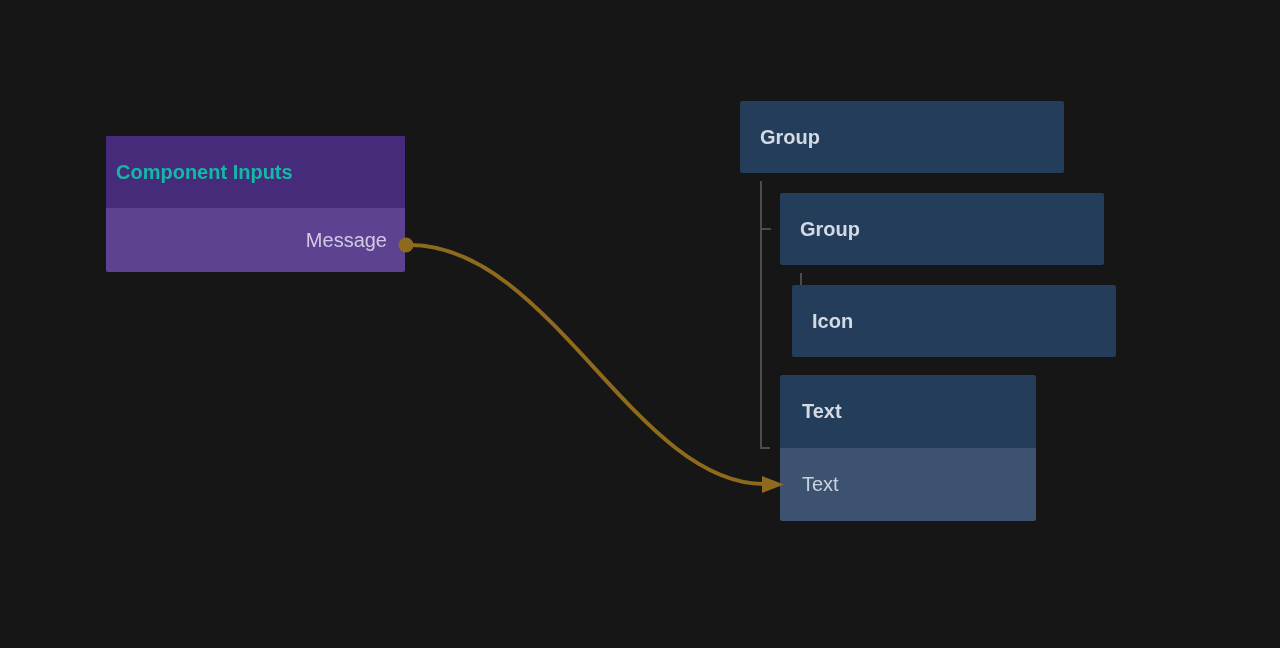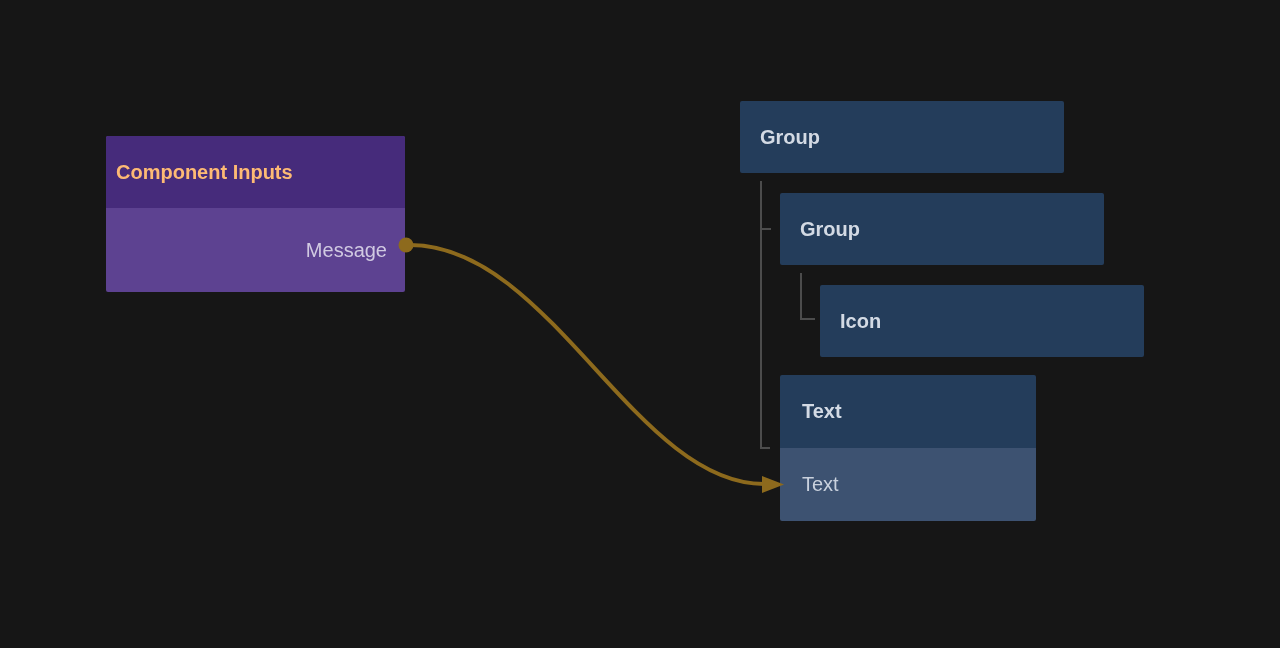--- a/index.html
+++ b/index.html
@@ -32,37 +32,37 @@
     padding-left: 22px;
   }
   .node-row {
     font-weight: 400;
     justify-content: flex-end;
     padding-right: 18px;
   }
   
   .comp-node { left: 106px; top: 136px; width: 299px; }
   .comp-header { height: 72px; }
-  .comp-row { height: 84px; }
+  .comp-row { height: 64px; }
   
   .tree-node {
     position: absolute;
     width: 324px;
     height: 72px;
     border-radius: 2px;
     display: flex;
     align-items: center;
     padding-left: 20px;
     box-sizing: border-box;
     font-size: 20px;
     font-weight: 600;
   }
   .group1 { left: 740px; top: 101px; }
   .group2 { left: 780px; top: 193px; }
-  .icon-node { left: 820px; top: 285px; }
+  .icon-node { left: 792px; top: 285px; }
   .text-node { left: 780px; top: 375px; width: 256px; }
   .text-header { height: 73px; padding-left: 22px; font-weight: 600; }
   .text-row {
     height: 73px;
     padding-left: 22px;
     font-weight: 400;
     justify-content: flex-start;
   }
   
   .tline { position: absolute; }
@@ -80,21 +80,21 @@
     z-index: 10;
     pointer-events: none;
   }
 </style>
 </head>
 <body>
 
 <div class="canvas">
 
   <div class="node comp-node" style="background-color: rgb(93, 66, 145);">
-    <div class="node-header comp-header" style="background-color: rgb(70, 43, 123); color: #fdba74; padding-left: 10px;">
+    <div class="node-header comp-header" style="background-color: rgb(70, 43, 123); color: #14b8a6; padding-left: 10px;">
       <span>Component Inputs</span>
     </div>
     <div class="node-row comp-row" style="color: rgb(209, 202, 226);">
       <span>Message</span>
     </div>
   </div>
 
   <div class="tline v1" style="background-color: rgb(76, 76, 76);"></div>
   <div class="tline h1a" style="background-color: rgb(76, 76, 76);"></div>
   <div class="tline h1b" style="background-color: rgb(76, 76, 76);"></div>

